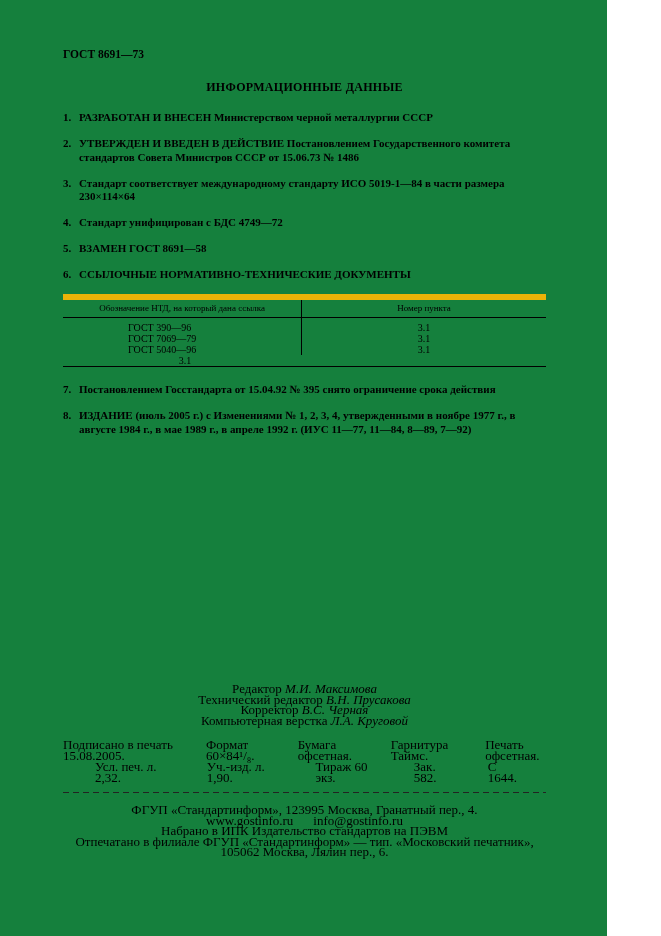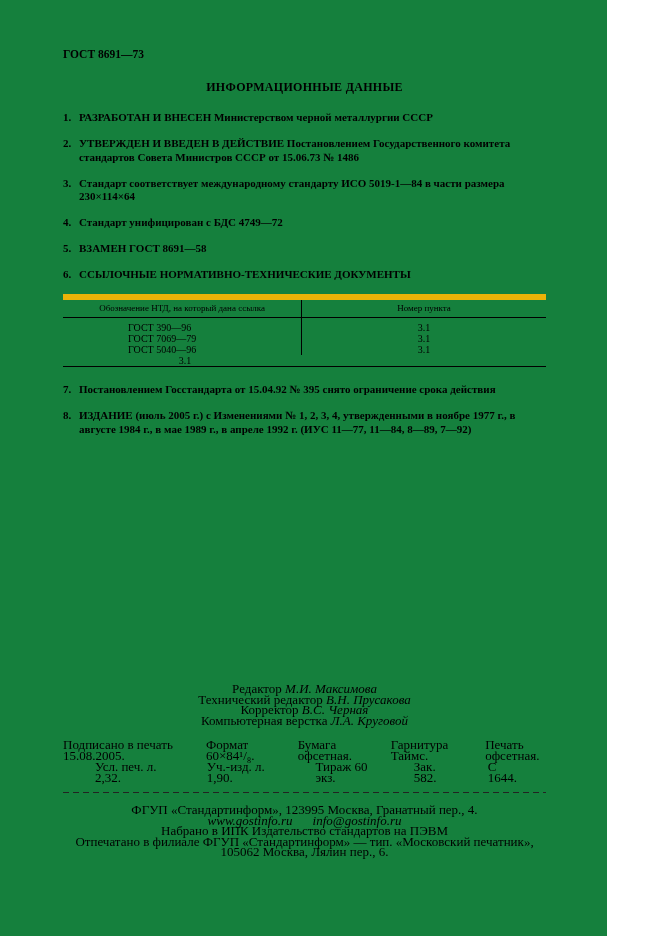--- a/index.html
+++ b/index.html
@@ -77,21 +77,21 @@
   .staff-line .name { font-style: italic; }
   .print-info { margin-top: 13px; line-height: 11px; }
   .print-row { display: flex; justify-content: space-between; gap: 32px; }
   .print-row.second { padding: 0 22px 0 32px; }
   .dashed-sep {
     margin-top: 9px;
     height: 1px;
     background-image: repeating-linear-gradient(90deg, #222 0 6px, transparent 6px 10px);
   }
   .footer { margin-top: 12px; text-align: center; line-height: 10.5px; }
-  .contact-line { display: flex; justify-content: center; gap: 20px; font-style: italic; }
+  .contact-line { display: flex; justify-content: center; gap: 20px; }
 </style>
 </head>
 <body>
 
 <div class="page">
 
   <div class="doc-number">ГОСТ 8691—73</div>
 
   <div class="title">ИНФОРМАЦИОННЫЕ ДАННЫЕ</div>
 

